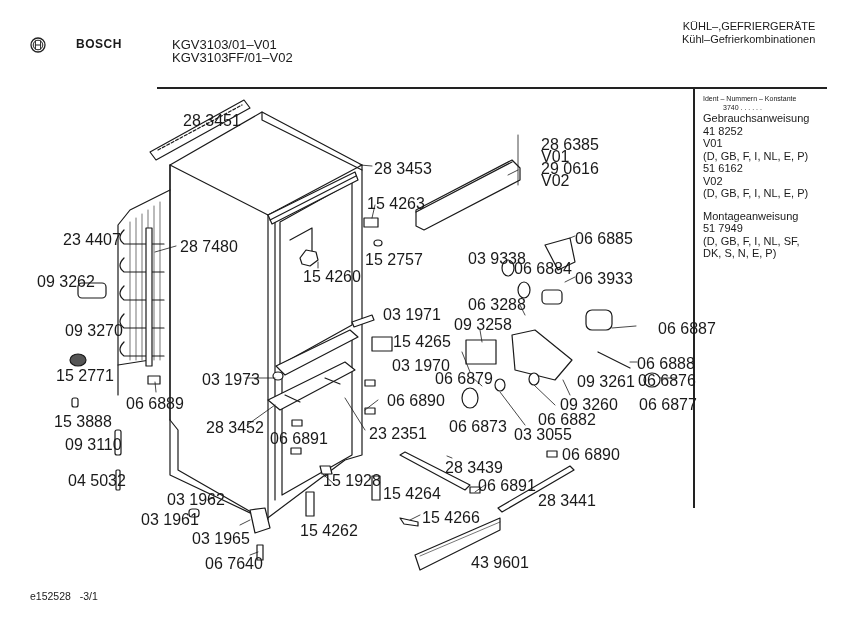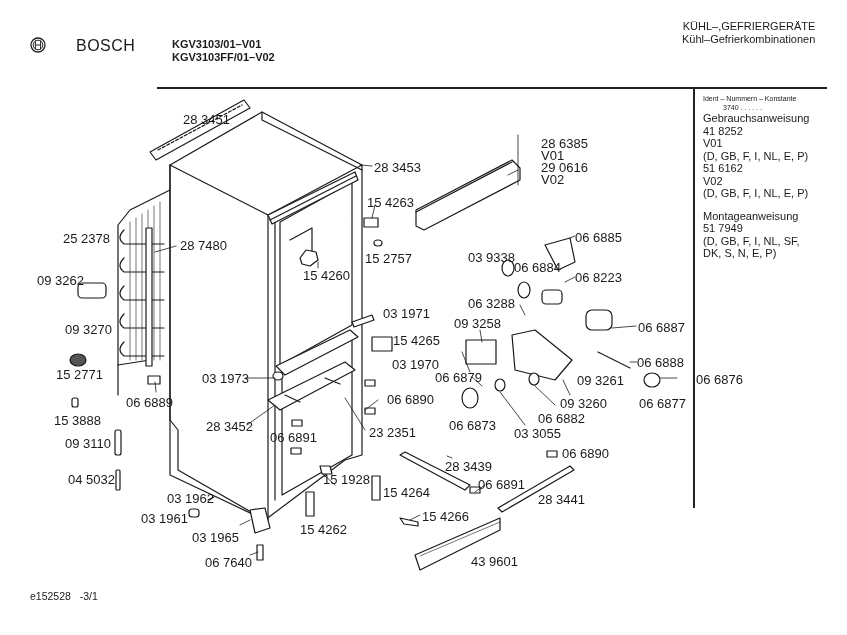--- a/index.html
+++ b/index.html
@@ -1,29 +1,29 @@
 <!DOCTYPE html>
 <html><head>
 <meta charset="utf-8">
 <style>
   html, body { margin:0; padding:0; background:#ffffff; }
   body { width:847px; height:635px; position:relative; overflow:hidden;
          font-family:"Liberation Sans", sans-serif; color:#1a1a1a; }
   .abs { position:absolute; }
-  .brand { left:76px; top:37px; font-weight:normal; font-size:16px; letter-spacing:0.5px; }
+  .brand { left:76px; top:37px; font-weight:bold; font-size:12px; letter-spacing:0.5px; }
   .logo { left:30px; top:37px; width:16px; height:16px; }
-  .models { left:172px; top:38px; font-size:11px; line-height:13px;font-weight:bold; }
+  .models { left:172px; top:38px; font-size:13px; line-height:13px; }
   .category { left:682px; top:20px; font-size:11px; line-height:13px; text-align:right; }
   .hrule { left:157px; top:87px; width:670px; height:2px; background:#222; }
   .side-rule { left:693px; top:88px; width:2px; height:420px; background:#222; }
   .docinfo { left:703px; top:94px; font-size:11px; line-height:12.5px; }
   .docinfo .small { font-size:7px; line-height:9px; }
   .docinfo .const { font-size:7px; padding-left:20px; line-height:9px; }
   .docinfo .gap { height:10px; }
-  .label { font-size:13px; white-space:nowrap; }
+  .label { font-size:16px; white-space:nowrap; }
   .footer { left:30px; top:590px; font-size:10.5px; }
   svg.drawing { position:absolute; left:0; top:0; }
   svg.drawing * { vector-effect:non-scaling-stroke; }
 </style>
 </head>
 <body>
 
 <svg class="abs logo" viewBox="0 0 16 16" width="16" height="16">
   <circle cx="8" cy="8" r="7" fill="none" stroke="#222" stroke-width="1.3"></circle>
   <circle cx="8" cy="8" r="4.8" fill="none" stroke="#222" stroke-width="1"></circle>
@@ -179,21 +179,21 @@
     <line x1="475" y1="492" x2="485" y2="485"></line>
     <line x1="410" y1="520" x2="420" y2="515"></line>
     <line x1="240" y1="525" x2="250" y2="520"></line>
     <line x1="250" y1="555" x2="258" y2="552"></line>
     <line x1="462" y1="352" x2="470" y2="372"></line>
   </g>
 </svg>
 
 <div class="abs label" style="left:183px;top:112px">28 3451</div>
 <div class="abs label" style="left:374px;top:160px">28 3453</div>
-<div class="abs label" style="left:63px;top:231px">25 2378</div>
+<div class="abs label" style="left:63px;top:231px">23 4407</div>
 <div class="abs label" style="left:180px;top:238px">28 7480</div>
 <div class="abs label" style="left:37px;top:273px">09 3262</div>
 <div class="abs label" style="left:65px;top:322px">09 3270</div>
 <div class="abs label" style="left:56px;top:367px">15 2771</div>
 <div class="abs label" style="left:54px;top:413px">15 3888</div>
 <div class="abs label" style="left:65px;top:436px">09 3110</div>
 <div class="abs label" style="left:68px;top:472px">04 5032</div>
 <div class="abs label" style="left:126px;top:395px">06 6889</div>
 <div class="abs label" style="left:202px;top:371px">03 1973</div>
 <div class="abs label" style="left:206px;top:419px">28 3452</div>
@@ -206,27 +206,27 @@
 <div class="abs label" style="left:383px;top:306px">03 1971</div>
 <div class="abs label" style="left:393px;top:333px">15 4265</div>
 <div class="abs label" style="left:392px;top:357px">03 1970</div>
 <div class="abs label" style="left:541px;top:136px">28 6385</div>
 <div class="abs label" style="left:541px;top:148px">V01</div>
 <div class="abs label" style="left:541px;top:160px">29 0616</div>
 <div class="abs label" style="left:541px;top:172px">V02</div>
 <div class="abs label" style="left:575px;top:230px">06 6885</div>
 <div class="abs label" style="left:468px;top:250px">03 9338</div>
 <div class="abs label" style="left:514px;top:260px">06 6884</div>
-<div class="abs label" style="left:575px;top:270px">06 8223</div>
+<div class="abs label" style="left:575px;top:270px">06 3933</div>
 <div class="abs label" style="left:468px;top:296px">06 3288</div>
 <div class="abs label" style="left:454px;top:316px">09 3258</div>
-<div class="abs label" style="left:638px;top:320px">06 6887</div>
+<div class="abs label" style="left:658px;top:320px">06 6887</div>
 <div class="abs label" style="left:637px;top:355px">06 6888</div>
 <div class="abs label" style="left:577px;top:373px">09 3261</div>
-<div class="abs label" style="left:696px;top:372px">06 6876</div>
+<div class="abs label" style="left:638px;top:372px">06 6876</div>
 <div class="abs label" style="left:435px;top:370px">06 6879</div>
 <div class="abs label" style="left:560px;top:396px">09 3260</div>
 <div class="abs label" style="left:639px;top:396px">06 6877</div>
 <div class="abs label" style="left:538px;top:411px">06 6882</div>
 <div class="abs label" style="left:449px;top:418px">06 6873</div>
 <div class="abs label" style="left:514px;top:426px">03 3055</div>
 <div class="abs label" style="left:562px;top:446px">06 6890</div>
 <div class="abs label" style="left:445px;top:459px">28 3439</div>
 <div class="abs label" style="left:478px;top:477px">06 6891</div>
 <div class="abs label" style="left:538px;top:492px">28 3441</div>

